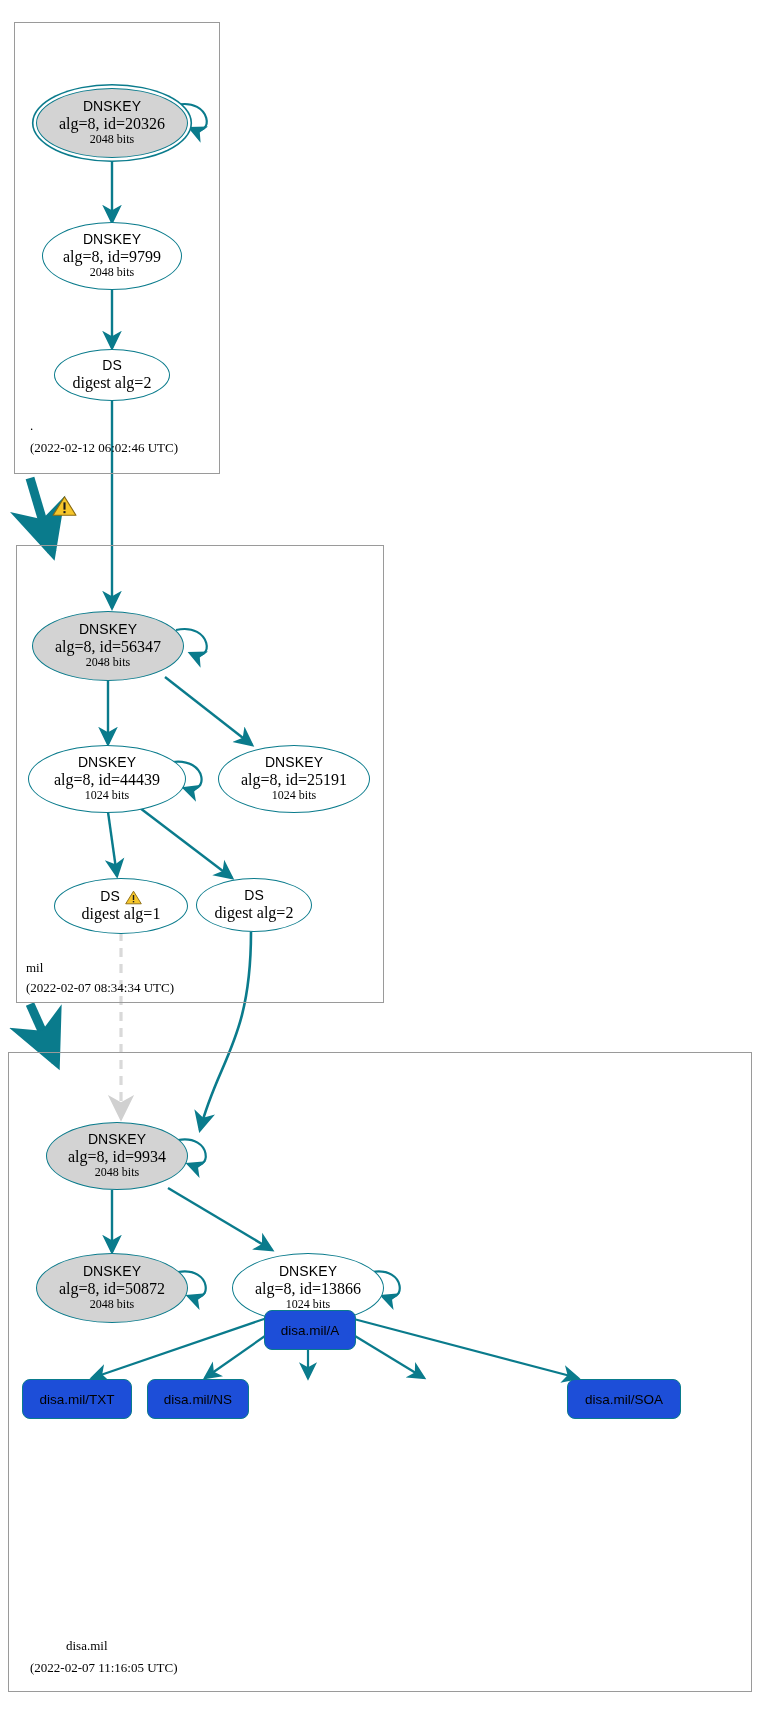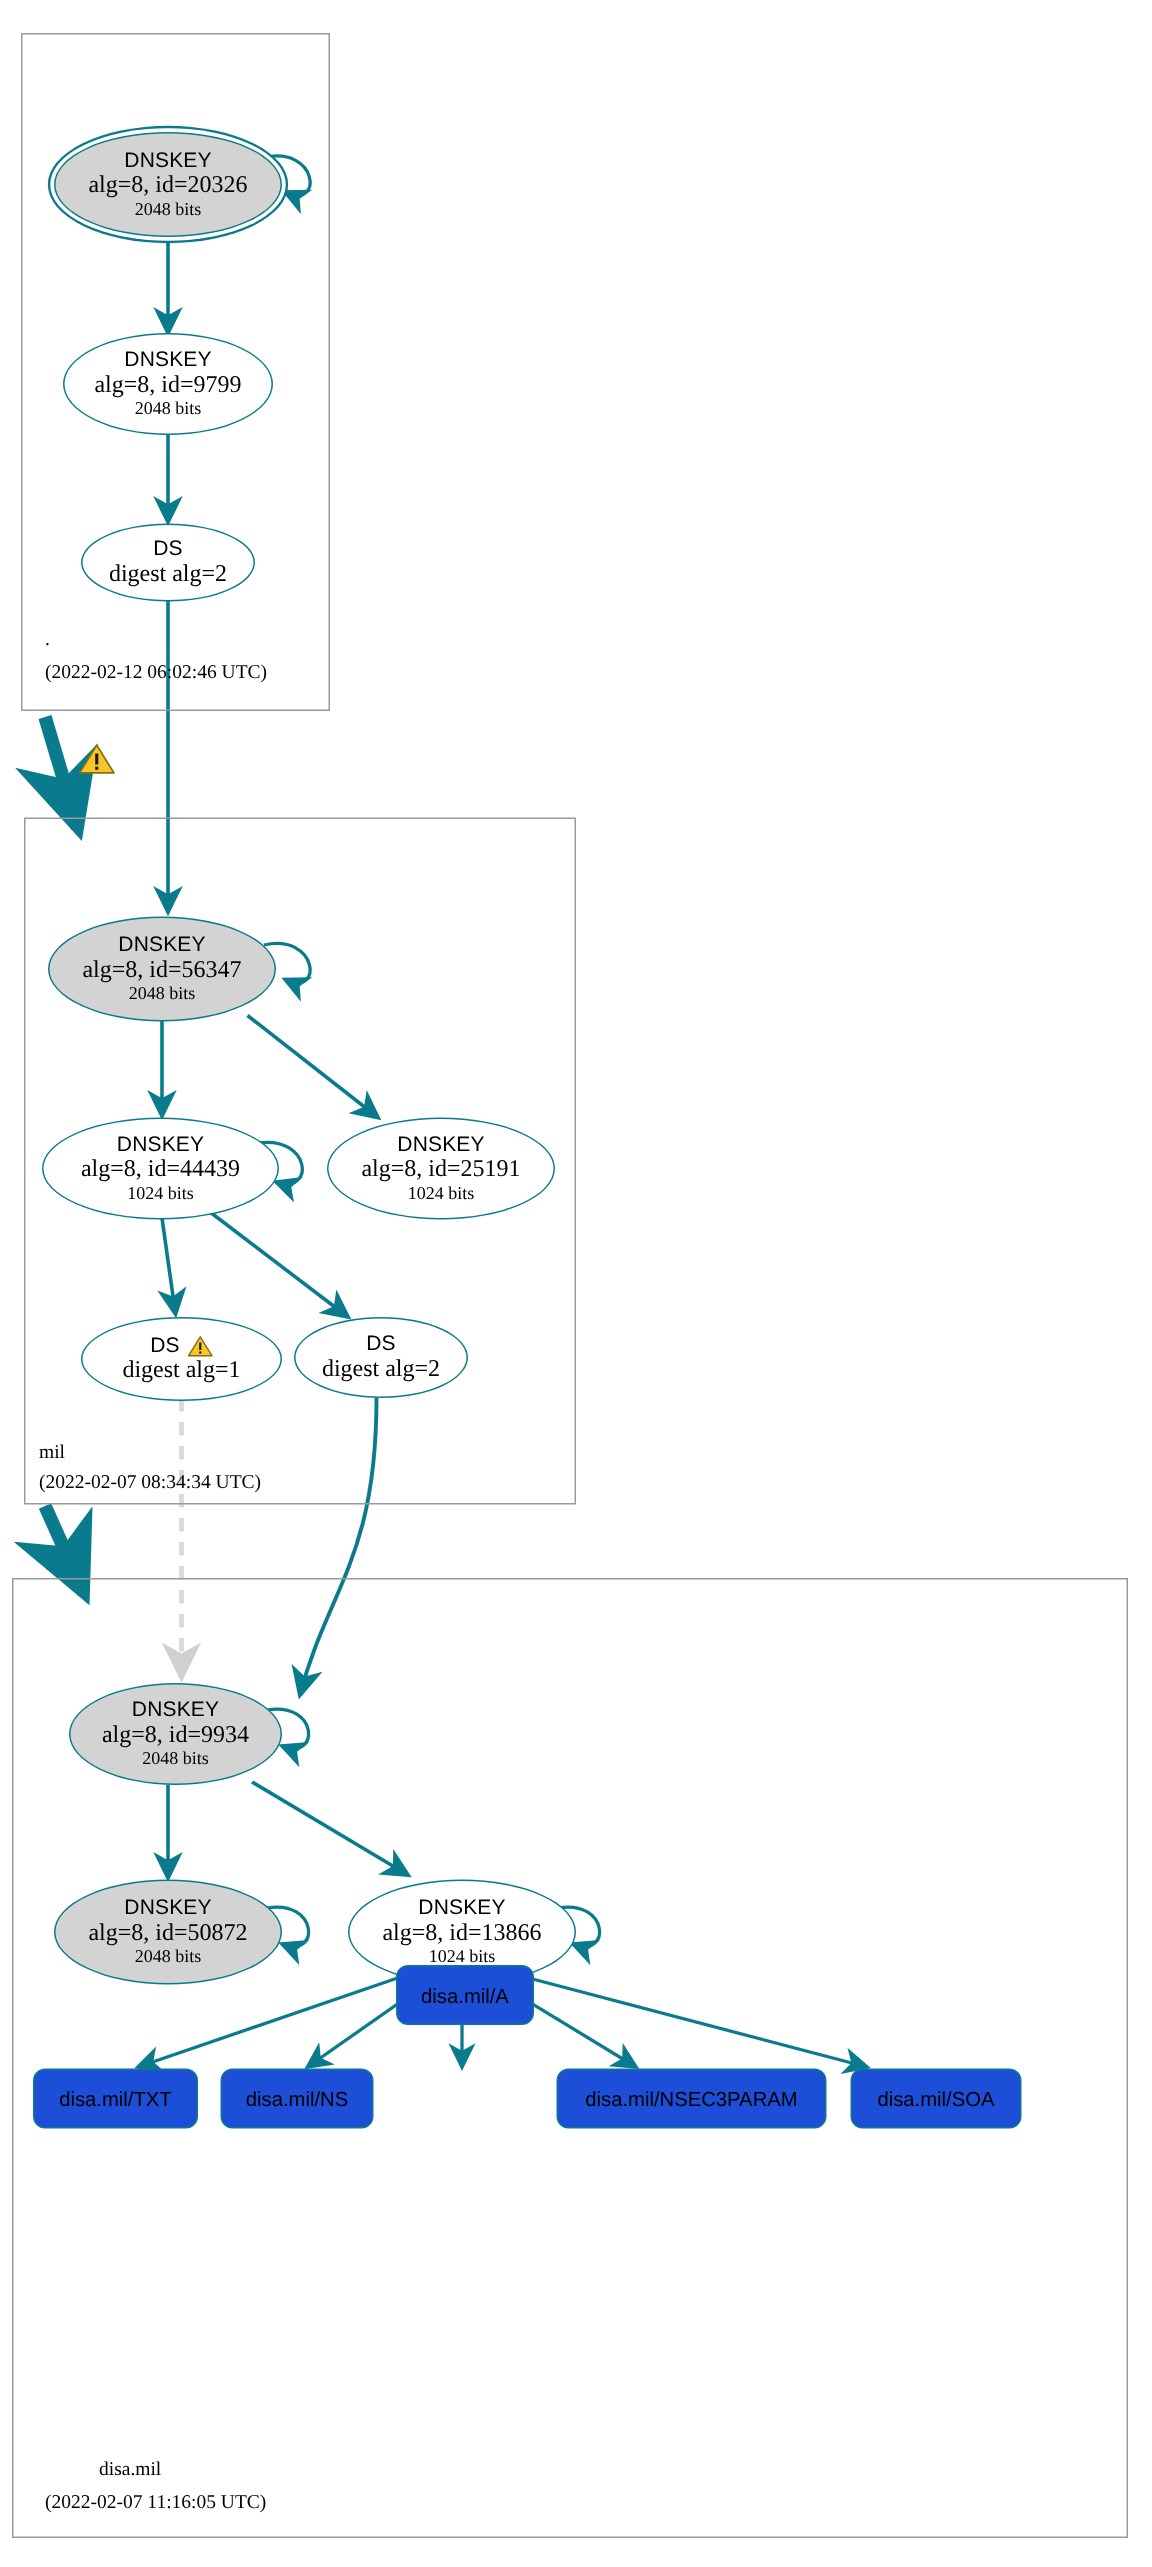--- a/index.html
+++ b/index.html
@@ -180,16 +180,15 @@
 
   <div class="node white" style="left:232px;top:1253px;width:152px;height:70px;">
     <div class="n-t1">DNSKEY</div>
     <div class="n-t2">alg=8, id=13866</div>
     <div class="n-t3">1024 bits</div>
   </div>
 
   <div class="rrset" style="left:22px;top:1379px;width:110px;height:40px;">disa.mil/TXT</div>
   <div class="rrset" style="left:147px;top:1379px;width:102px;height:40px;">disa.mil/NS</div>
   <div class="rrset" style="left:264px;top:1310px;width:92px;height:40px;">disa.mil/A</div>
-  <div class="rrset" style="left:371px;top:1379px;width:180px;height:40px;">disa.mil/NSEC3PARAM</div>
   <div class="rrset" style="left:567px;top:1379px;width:114px;height:40px;">disa.mil/SOA</div>
 
 </div>
 
 </body></html>

